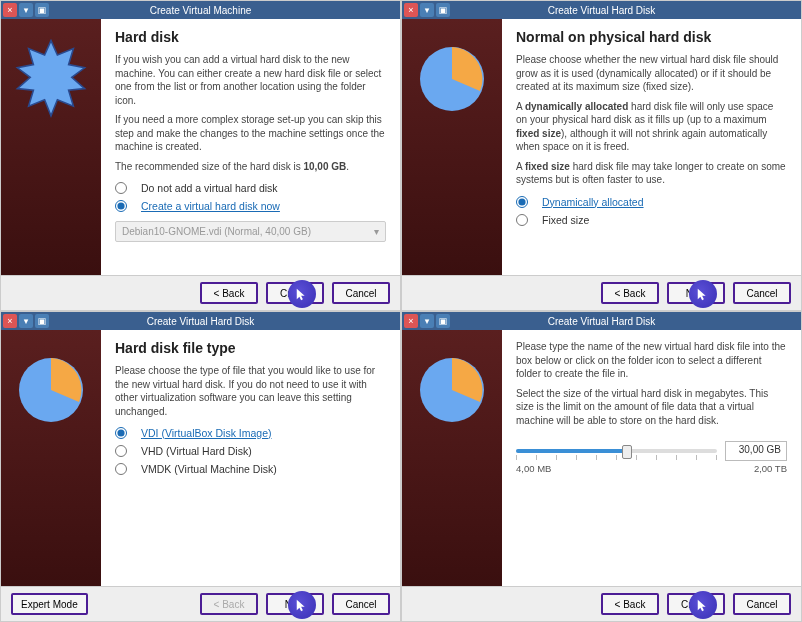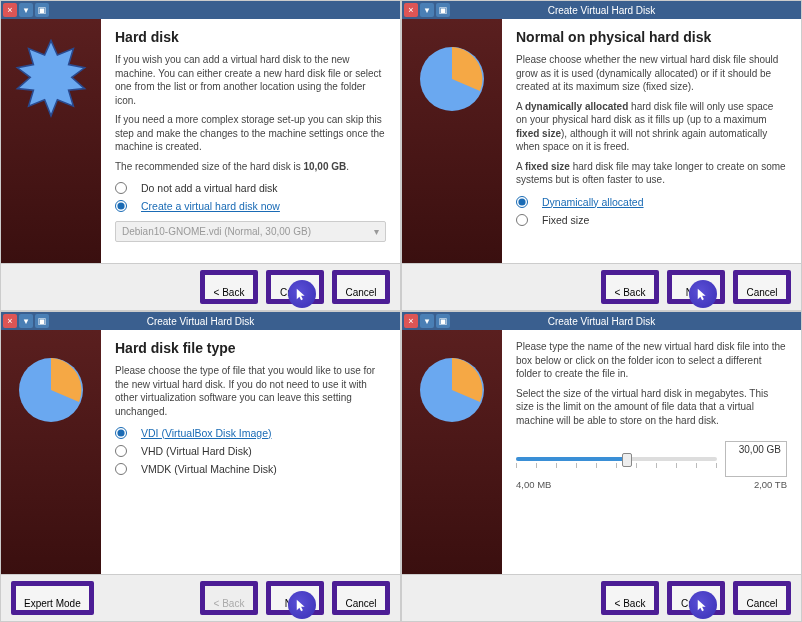--- a/index.html
+++ b/index.html
@@ -17,48 +17,49 @@
   .content { flex: 1; padding: 10px 14px 8px 14px; color: #333; display: flex; flex-direction: column; }
   h2 { font-size: 14px; font-weight: 600; margin-bottom: 8px; color: #222; }
   p { font-size: 10px; line-height: 1.35; margin-bottom: 6px; color: #444; }
   .link { color: #1a6bb5; text-decoration: underline; }
   .radio-row { display: flex; align-items: center; gap: 14px; margin: 3px 0; font-size: 10.5px; }
   .radio-row input[type=radio] { width: 12px; height: 12px; accent-color: #1a6bb5; }
   .radio-row.sel label { color: #1a6bb5; text-decoration: underline; }
   .dropdown { margin-top: 6px; background: #f0f0f0; border: 1px solid #ccc; font-size: 10px; color: #999; padding: 4px 6px; border-radius: 2px; display: flex; align-items: center; justify-content: space-between; }
   .btnbar { border-top: 1px solid #ccc; padding: 6px 10px; background: #eee; display: flex; justify-content: flex-end; gap: 8px; align-items: center; position: relative; }
   .btnbar.left-extra { justify-content: flex-end; }
-  .btn { min-width: 58px; height: 22px; background: #f5f5f5; border: 5px solid #4c1d95; border-radius: 2px; font-size: 10px; cursor: pointer; padding: 12px 8px; }
+  .btn { min-width: 58px; height: 22px; background: #f5f5f5; border: 2px solid #4c1d95; border-radius: 2px; font-size: 10px; cursor: pointer; padding: 0 8px; }
   .btn.disabled { color: #aaa; background: #eee; }
   .cursor-blob { position: absolute; width: 28px; height: 28px; background: radial-gradient(circle at 40% 40%, #5a4fd6, #3a2fb5); border-radius: 50%; display: flex; align-items: center; justify-content: center; z-index: 10; }
   .cursor-blob svg { width: 14px; height: 14px; }
   .field-row { display: flex; gap: 4px; align-items: center; margin-bottom: 6px; }
   .field-row input[type=text] { flex: 1; border: 1px solid #bbb; padding: 3px 5px; font-size: 10px; background: #fff; }
   .folder-icon { width: 16px; height: 16px; display: inline-flex; align-items: center; justify-content: center; color: #c9a227; font-size: 13px; }
   .slider-wrap { position: relative; margin: 8px 0 2px 0; display: flex; align-items: center; gap: 8px; }
   .slider { flex: 1; height: 20px; position: relative; }
   .slider .track { position: absolute; top: 8px; left: 0; right: 0; height: 4px; background: #ddd; border-radius: 2px; }
   .slider .fill { position: absolute; top: 8px; left: 0; height: 4px; background: #3a8fd6; border-radius: 2px; width: 55%; }
   .slider .ticks { position: absolute; top: 14px; left: 0; right: 0; height: 6px; display: flex; justify-content: space-between; }
   .slider .ticks span { width: 1px; height: 5px; background: #bbb; }
   .slider .thumb { position: absolute; top: 4px; left: 55%; transform: translateX(-50%); width: 10px; height: 14px; background: #eee; border: 1px solid #888; border-radius: 2px; }
-  .size-box { width: 62px; height: 36px; border: 1px solid #bbb; text-align: right; padding: 2px 5px; font-size: 10px; background: #fff; }
+  .size-box { width: 62px; height: 20px; border: 1px solid #bbb; text-align: right; padding: 2px 5px; font-size: 10px; background: #fff; }
   .slider-labels { display: flex; justify-content: space-between; font-size: 9.5px; color: #555; }
   .spacer { flex: 1; }
 </style>
 </head>
 <body>
 
 <div class="panel">
   <div class="titlebar">
     <div class="controls">
       <span class="ctl close">×</span>
       <span class="ctl">▾</span>
       <span class="ctl">▣</span>
     </div>
+    <span class="title">Create Virtual Machine</span>
   </div>
   <div class="body">
     <div class="illus">
       <svg class="star" viewBox="0 0 100 100">
           <polygon points="50,2 58,20 78,12 72,32 92,36 76,48 92,62 72,64 78,84 58,76 50,96 42,76 22,84 28,64 8,62 24,48 8,36 28,32 22,12 42,20" fill="#6aa8f0" stroke="#2a4a8f" stroke-width="2"></polygon>
         </svg>
     </div>
     <div class="content">
       <h2>Hard disk</h2>
       <p>If you wish you can add a virtual hard disk to the new machine. You can either create a new hard disk file or select one from the list or from another location using the folder icon.</p>
@@ -66,21 +67,21 @@
       <p><span>The recommended size of the hard disk is </span><b>10,00 GB</b><span>.</span></p>
       <div class="radio-row">
           <input type="radio" name="p1r" style="">
           <label>Do not add a virtual hard disk</label>
         </div>
       <div class="radio-row sel">
           <input type="radio" name="p1r" checked="" style="">
           <label class="link">Create a virtual hard disk now</label>
         </div>
       <div class="dropdown">
-          <span>Debian10-GNOME.vdi (Normal, 30,00 GB)</span>
+          <span>Debian10-GNOME.vdi (Normal, 40,00 GB)</span>
           <span>▾</span>
         </div>
       <div class="spacer"></div>
     </div>
   </div>
   <div class="btnbar">
     <button class="btn">&lt; Back</button>
     <button class="btn">Create</button>
     <button class="btn">Cancel</button>
     <div class="cursor-blob" style="right:84px; bottom:2px;">

